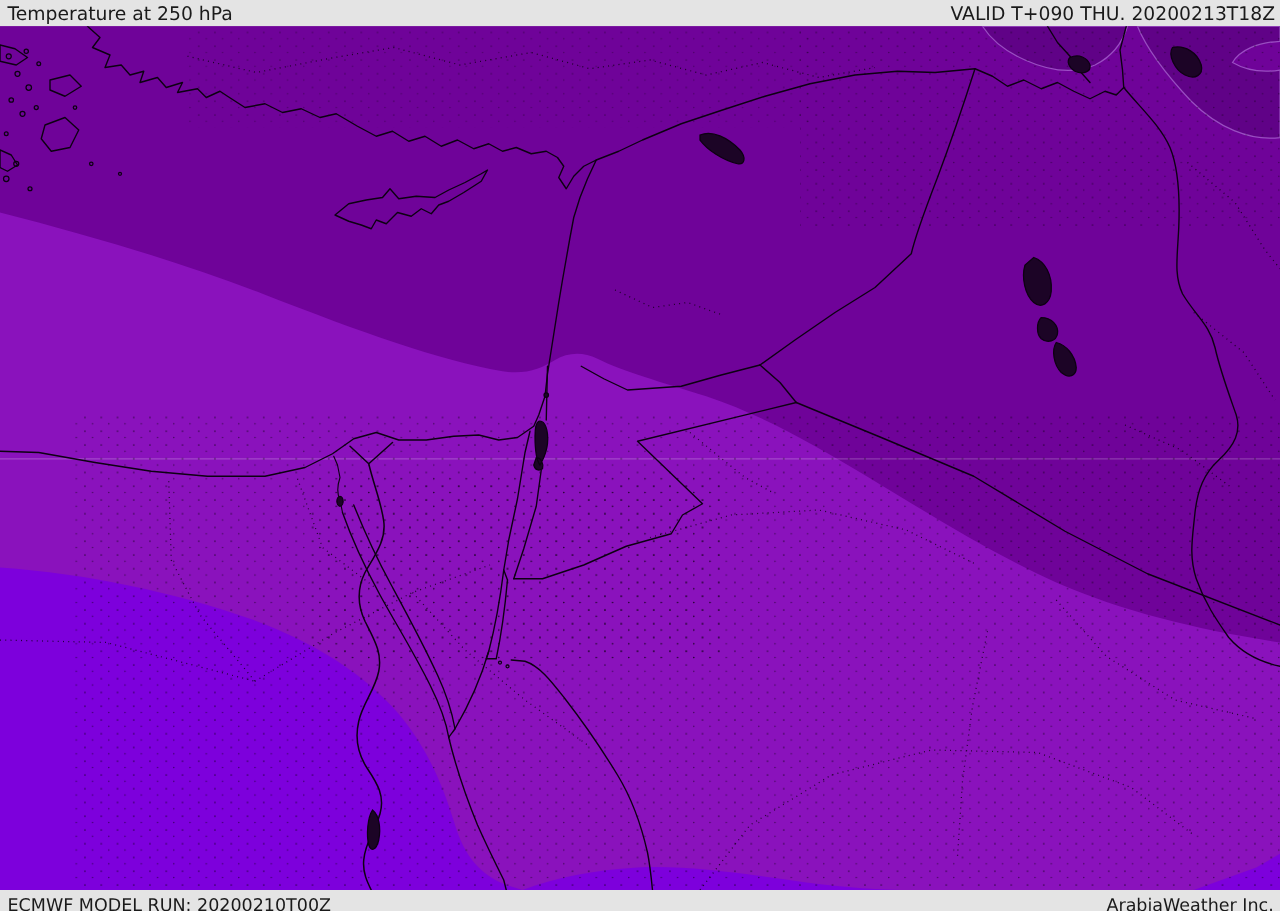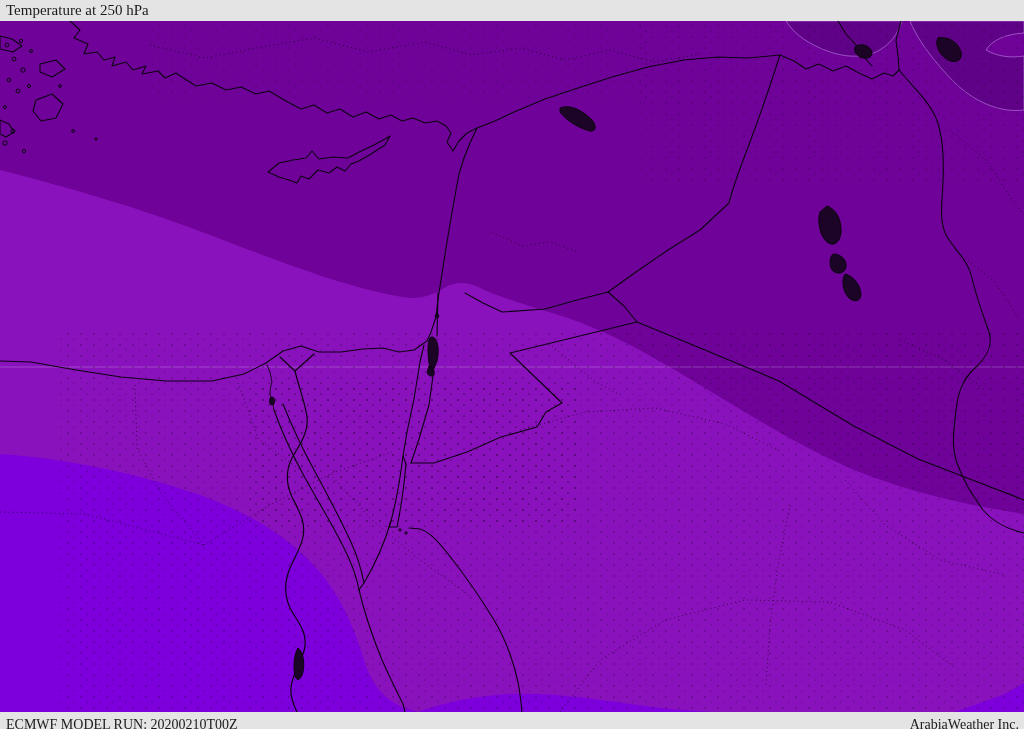--- a/index.html
+++ b/index.html
@@ -5,32 +5,32 @@
   html,body{margin:0;padding:0;}
   body{
     width:1024px;height:729px;position:relative;overflow:hidden;
     font-family:"DejaVu Sans","Liberation Sans",sans-serif;
     background:#6f0399;
   }
   .bar{
     position:absolute;left:0;width:1024px;background:#e4e4e4;color:#1a1a1a;
     display:flex;justify-content:space-between;align-items:center;
     box-sizing:border-box;
-    font-family:Liberation Serif, serif;
   }
   #topbar{top:0;height:21px;font-size:15px;padding:0 4px 0 6px;}
   #bottombar{top:712px;height:17px;font-size:14px;padding:8px 5px 0 6px;}
   #mapwrap{position:absolute;top:21px;left:0;width:1024px;height:691px;}
   svg{display:block;}
 </style>
 </head>
 <body>
 
 <div id="topbar" class="bar">
   <span>Temperature at 250 hPa</span>
+  <span>VALID T+090 THU. 20200213T18Z</span>
 </div>
 
 <div id="mapwrap">
 <svg width="1024" height="691" viewBox="0 21 1024 691" preserveAspectRatio="none" xmlns="http://www.w3.org/2000/svg">
 
   <defs>
     <pattern id="stip" width="13" height="11" patternUnits="userSpaceOnUse">
       <circle cx="3" cy="4" r="0.7" fill="#000"></circle>
       <circle cx="9" cy="9" r="0.6" fill="#000"></circle>
     </pattern>

